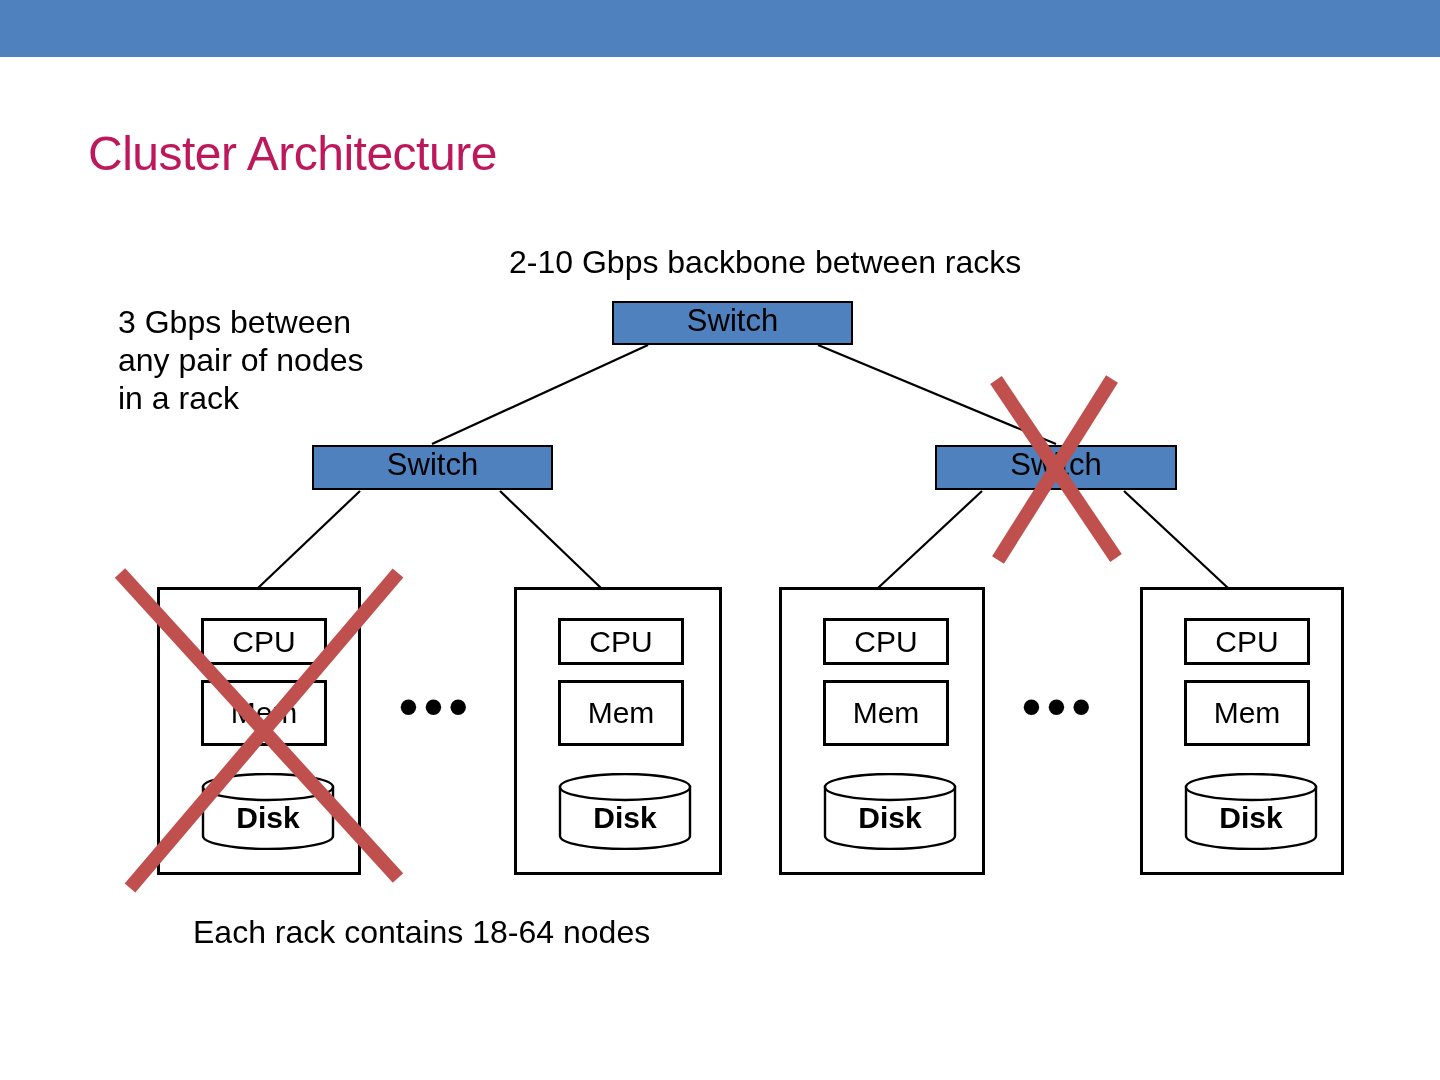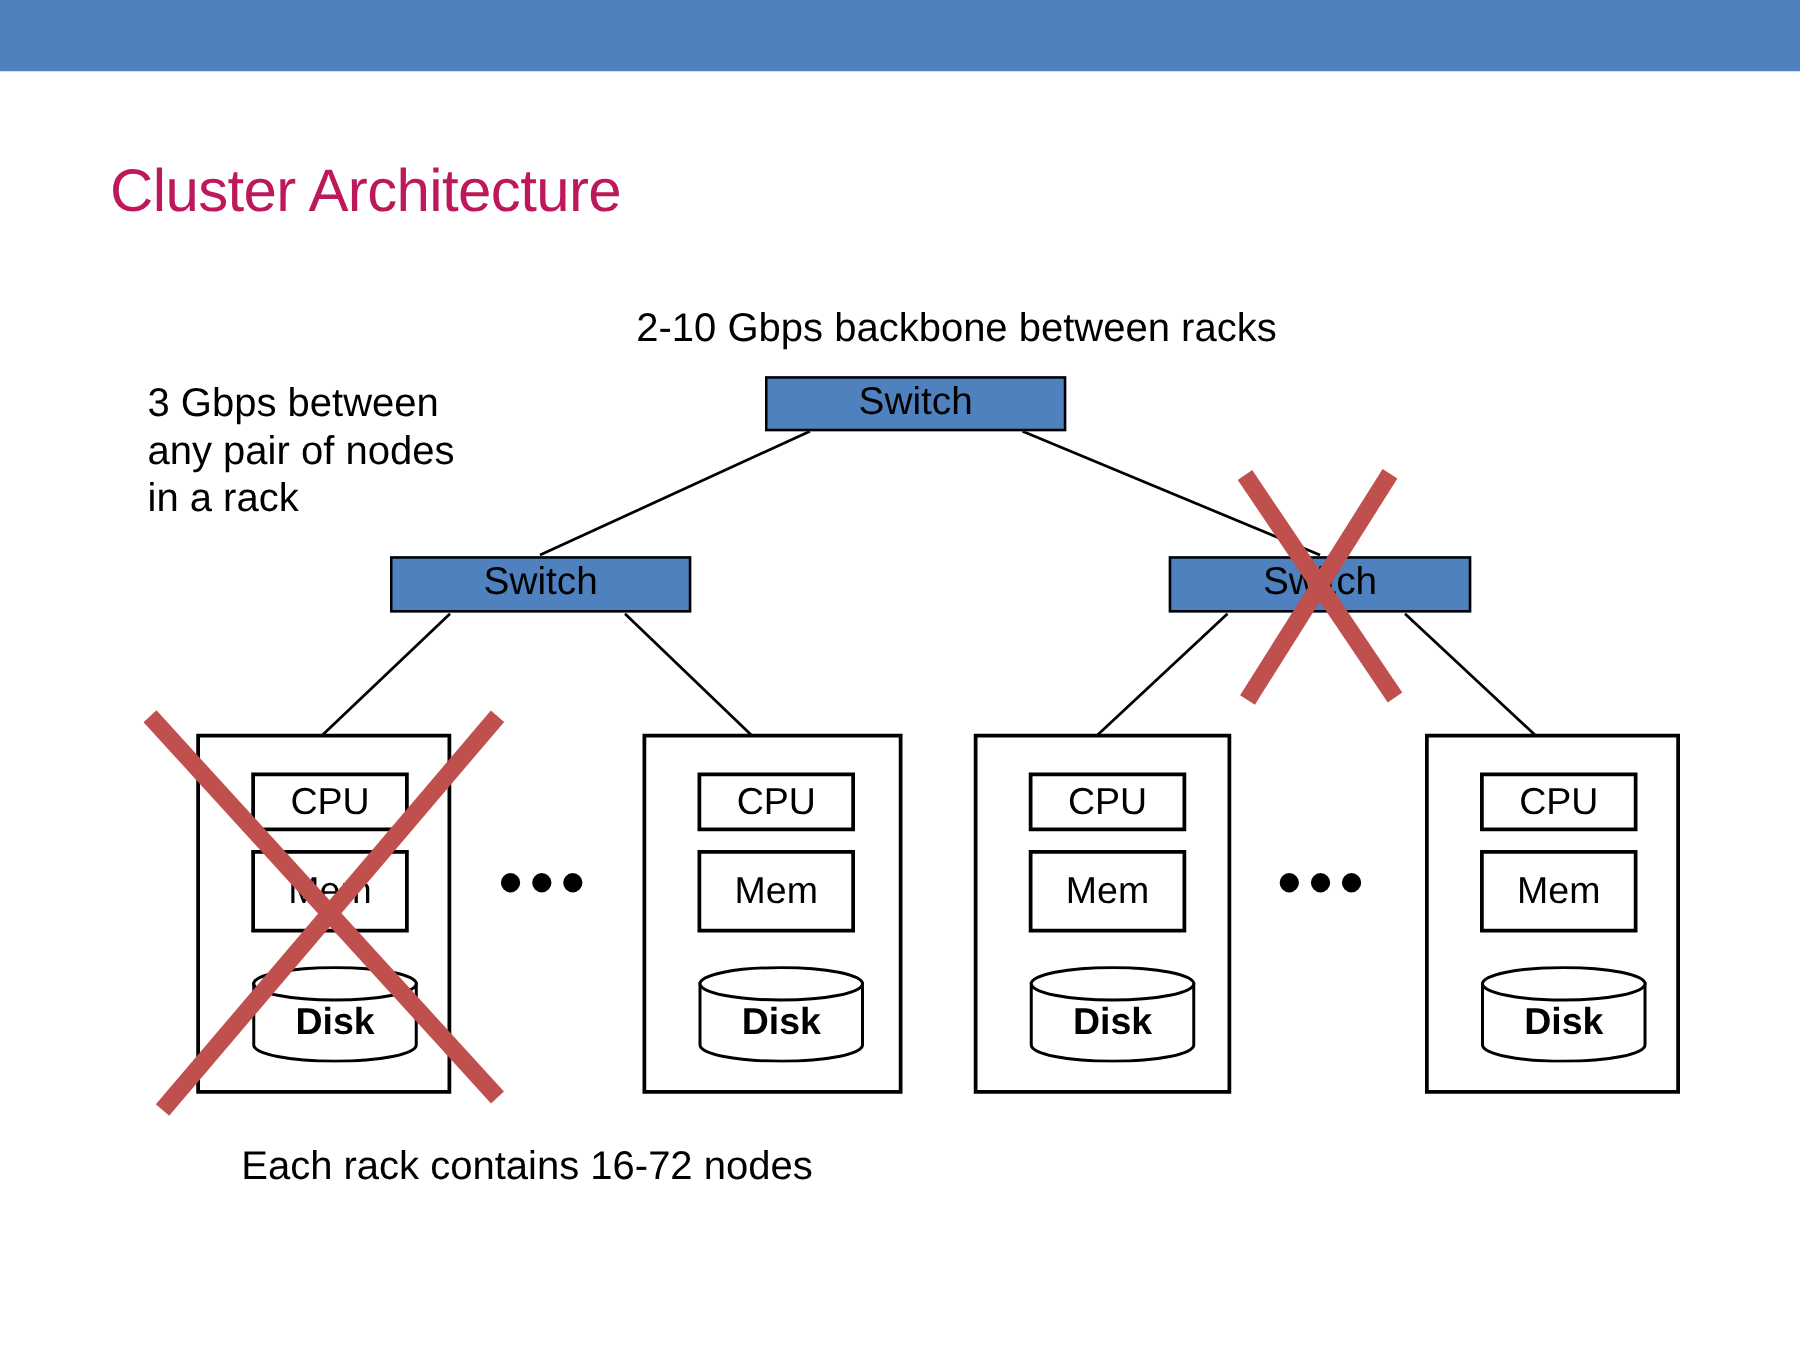--- a/index.html
+++ b/index.html
@@ -164,21 +164,21 @@
   <div id="header-bar"></div>
 
   <div id="page-title">Cluster Architecture</div>
 
   <div class="caption" id="caption-backbone">2-10 Gbps backbone between racks</div>
 
   <div class="caption" id="caption-intra-rack">3 Gbps between
 any pair of nodes
 in a rack</div>
 
-  <div class="caption" id="caption-rack-nodes">Each rack contains 16-72 nodes</div>
+  <div class="caption" id="caption-rack-nodes">Each rack contains 18-64 nodes</div>
 
   <svg id="connectors" viewBox="0 0 1440 1080" xmlns="http://www.w3.org/2000/svg">
     <g stroke="#000000" stroke-width="2.2" fill="none">
 
       <line x1="648" y1="345" x2="432" y2="444"></line>
 
       <line x1="818" y1="345" x2="1056" y2="444"></line>
 
       <line x1="360" y1="491" x2="258" y2="588"></line>
       <line x1="500" y1="491" x2="601" y2="588"></line>

